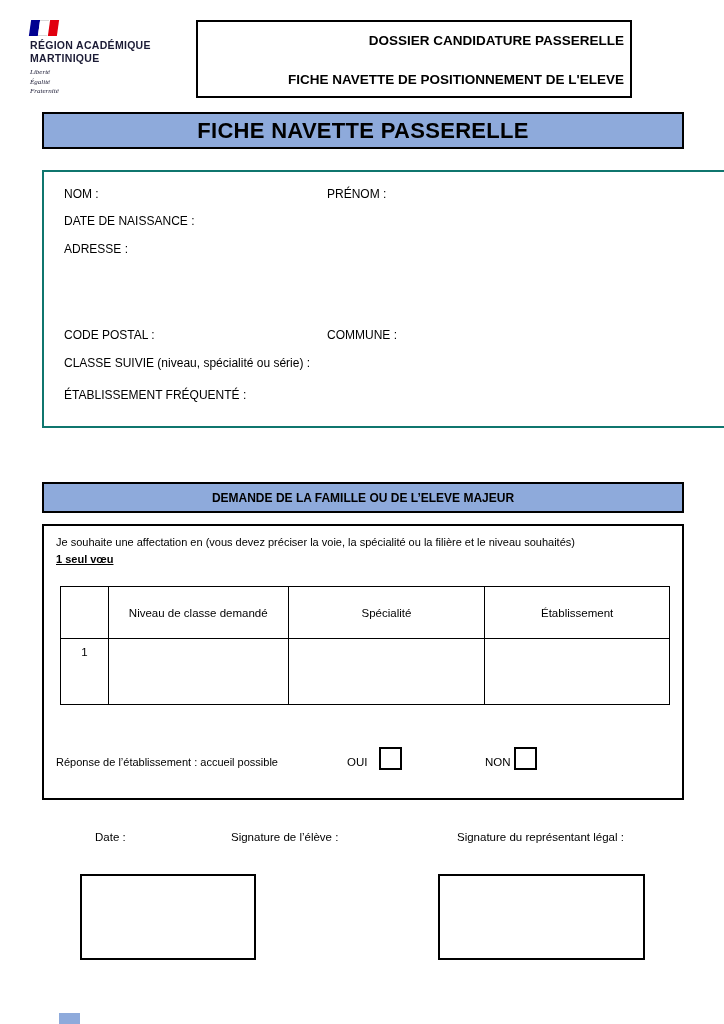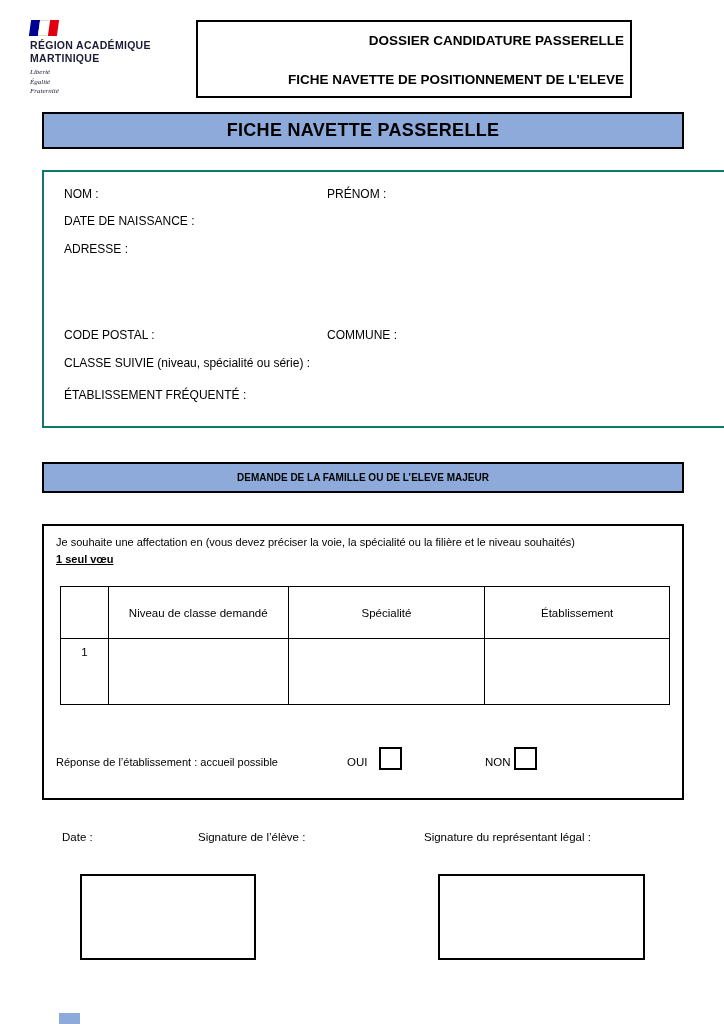--- a/index.html
+++ b/index.html
@@ -25,22 +25,22 @@
     border:2px solid #000; display:flex; flex-direction:column; justify-content:space-between;
     padding:11px 6px 9px; text-align:right;
   }
   .hb-line { font-size:13.5px; font-weight:bold; }
 
   
   .banner {
     position:absolute; left:42px; width:642px; background:#8EAADB; border:2px solid #000;
     display:flex; align-items:center; justify-content:center; font-weight:bold;
   }
-  .banner-title { top:112px; height:37px; font-size:18px; letter-spacing:.3px; }
-  .banner-demande { top:462px; height:31px; font-size:10px; }
+  .banner-title { top:112px; height:37px; font-size:22px; letter-spacing:.3px; }
+  .banner-demande { top:482px; height:31px; font-size:12px; }
 
   
   .identity-box {
     position:absolute; left:42px; top:152px; width:708px; height:258px;
     border:2px solid #0f766e; font-size:12px;margin-top:18px;
   }
   .fld { position:absolute; white-space:nowrap; }
 
   
   .demande-box {
@@ -57,21 +57,21 @@
   .voeu-table .c0 { width:48px; }
   .voeu-table .c1 { width:180px; }
   .voeu-table .c2 { width:197px; }
   .voeu-table .c3 { width:185px; }
 
   .rep-label { position:absolute; left:12px; top:230px; font-size:11px; }
   .yn-label { position:absolute; top:230px; font-size:11.5px; }
   .checkbox { position:absolute; top:221px; width:23px; height:23px; border:2px solid #000; background:#fff; }
 
   
-  .sig-label { position:absolute; font-size:11.5px; white-space:nowrap; }
+  .sig-label { position:absolute; font-size:11.5px; white-space:nowrap;margin-left:33px; }
   .sig-box { position:absolute; top:874px; height:86px; border:2px solid #000; background:#fff; }
 
   
   .footer-mark { position:absolute; left:59px; top:1013px; width:21px; height:11px; background:#8EAADB; }
 </style>
 </head>
 <body>
 
 <div class="page">
 

